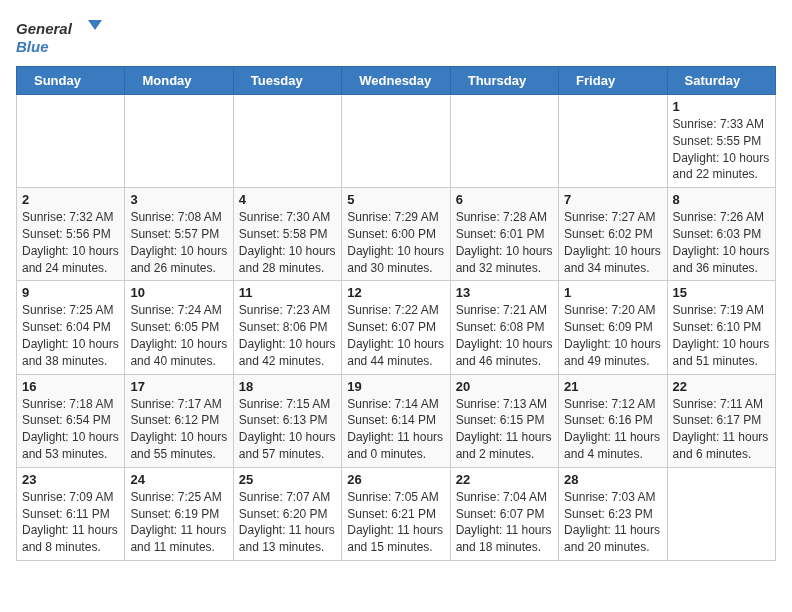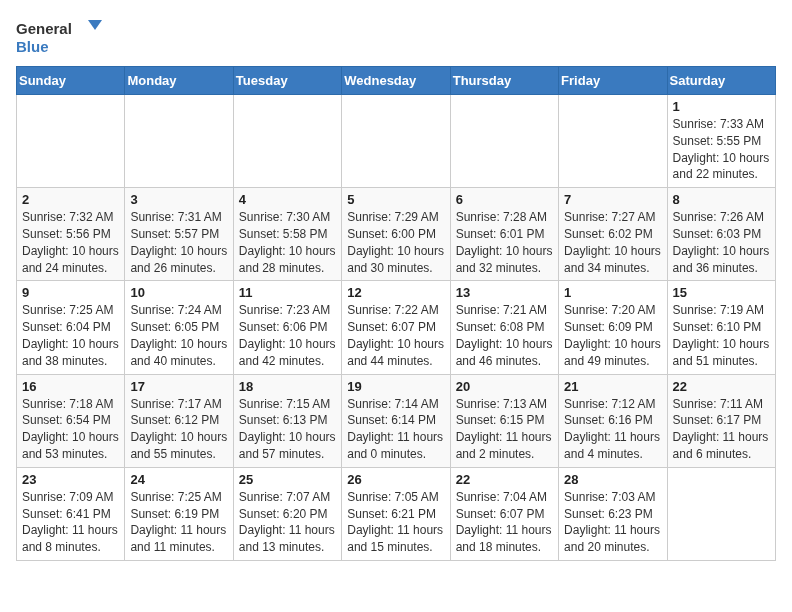--- a/index.html
+++ b/index.html
@@ -8,20 +8,21 @@
       background: #fff;
       width: 792px;
       min-height: 612px;
       padding: 16px;
     }
     .header {
       display: flex;
       justify-content: space-between;
       align-items: flex-start;
       margin-bottom: 8px;
+      font-style: italic;
     }
     .logo {
       display: flex;
       align-items: center;
       gap: 4px;
     }
     .title-block {
       text-align: right;
     }
     .month-year {
@@ -36,21 +37,21 @@
     .calendar {
       width: 100%;
       border-collapse: collapse;
       border: 1px solid #ccc;
     }
     .calendar th {
       background: #3a7abf;
       color: #fff;
       font-size: 13px;
       font-weight: bold;
-      padding: 6px 2px;
+      padding: 6px 17px;
       text-align: left;
       border: 1px solid #2c6aaa;
     }
     .calendar td {
       border: 1px solid #ccc;
       vertical-align: top;
       padding: 4px 5px;
       width: 108px;
       min-height: 80px;
       background: #fff;
@@ -124,21 +125,21 @@
       <tr>
         <td>
           <div class="day-num">2</div>
           <div class="day-info">Sunrise: 7:32 AM
 Sunset: 5:56 PM
 Daylight: 10 hours
 and 24 minutes.</div>
         </td>
         <td>
           <div class="day-num">3</div>
-          <div class="day-info">Sunrise: 7:31 AM
+          <div class="day-info">Sunrise: 7:08 AM
 Sunset: 5:57 PM
 Daylight: 10 hours
 and 26 minutes.</div>
         </td>
         <td>
           <div class="day-num">4</div>
           <div class="day-info">Sunrise: 7:30 AM
 Sunset: 5:58 PM
 Daylight: 10 hours
 and 28 minutes.</div>
@@ -183,21 +184,21 @@
         <td>
           <div class="day-num">10</div>
           <div class="day-info">Sunrise: 7:24 AM
 Sunset: 6:05 PM
 Daylight: 10 hours
 and 40 minutes.</div>
         </td>
         <td>
           <div class="day-num">11</div>
           <div class="day-info">Sunrise: 7:23 AM
-Sunset: 6:06 PM
+Sunset: 8:06 PM
 Daylight: 10 hours
 and 42 minutes.</div>
         </td>
         <td>
           <div class="day-num">12</div>
           <div class="day-info">Sunrise: 7:22 AM
 Sunset: 6:07 PM
 Daylight: 10 hours
 and 44 minutes.</div>
         </td>
@@ -271,21 +272,21 @@
           <div class="day-info">Sunrise: 7:11 AM
 Sunset: 6:17 PM
 Daylight: 11 hours
 and 6 minutes.</div>
         </td>
       </tr>
       <tr>
         <td>
           <div class="day-num">23</div>
           <div class="day-info">Sunrise: 7:09 AM
-Sunset: 6:41 PM
+Sunset: 6:11 PM
 Daylight: 11 hours
 and 8 minutes.</div>
         </td>
         <td>
           <div class="day-num">24</div>
           <div class="day-info">Sunrise: 7:25 AM
 Sunset: 6:19 PM
 Daylight: 11 hours
 and 11 minutes.</div>
         </td>

